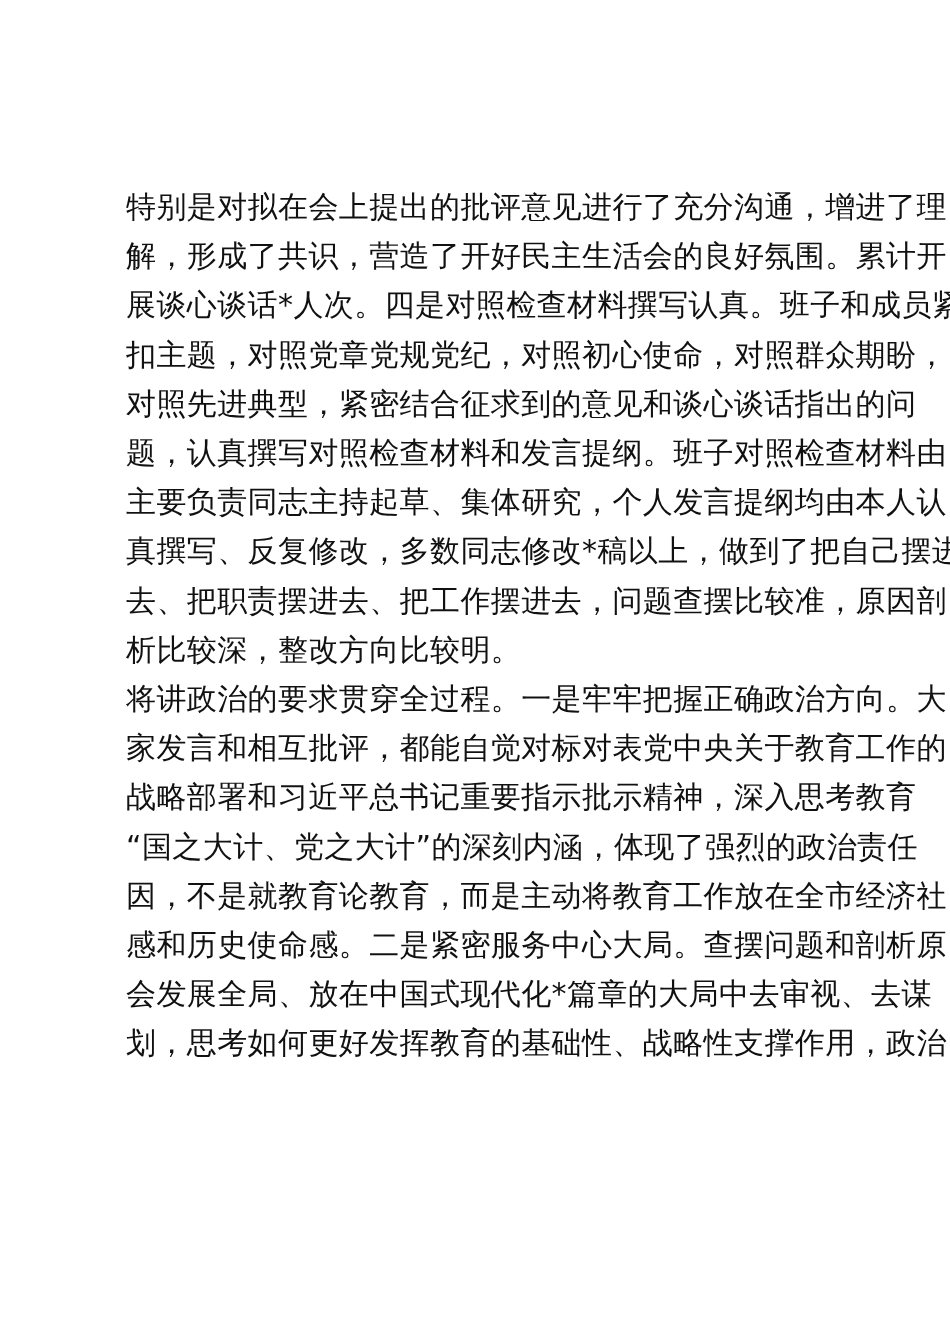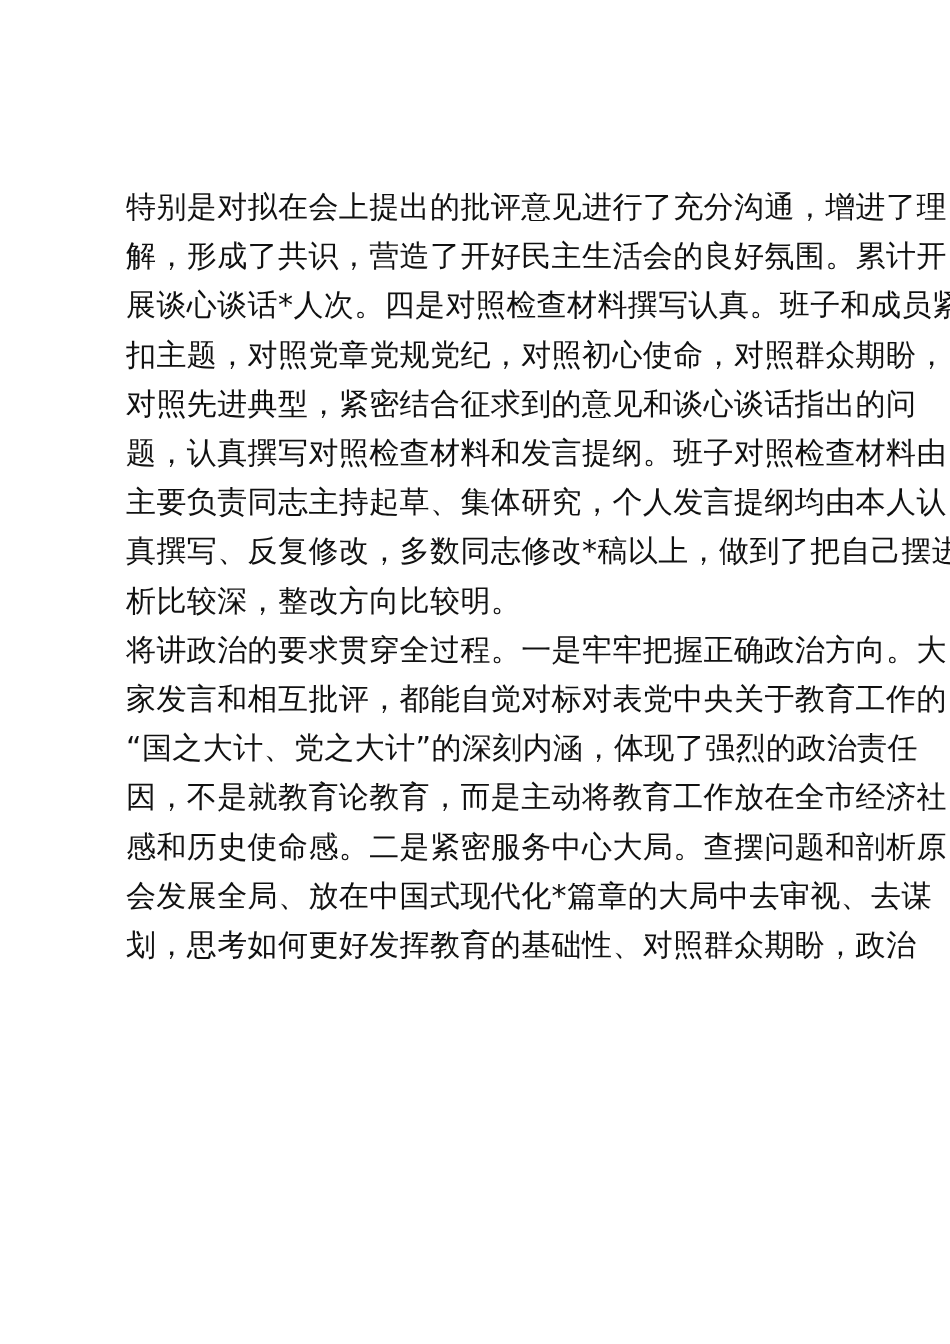--- a/index.html
+++ b/index.html
@@ -29,24 +29,26 @@
 <div class="page">
   <div class="para">
     <span class="line">特别是对拟在会上提出的批评意见进行了充分沟通，增进了理</span>
     <span class="line">解，形成了共识，营造了开好民主生活会的良好氛围。累计开</span>
     <span class="line">展谈心谈话*人次。四是对照检查材料撰写认真。班子和成员紧</span>
     <span class="line">扣主题，对照党章党规党纪，对照初心使命，对照群众期盼，</span>
     <span class="line">对照先进典型，紧密结合征求到的意见和谈心谈话指出的问</span>
     <span class="line">题，认真撰写对照检查材料和发言提纲。班子对照检查材料由</span>
     <span class="line">主要负责同志主持起草、集体研究，个人发言提纲均由本人认</span>
     <span class="line">真撰写、反复修改，多数同志修改*稿以上，做到了把自己摆进</span>
+    <span class="line">去、把职责摆进去、把工作摆进去，问题查摆比较准，原因剖</span>
     <span class="line last">析比较深，整改方向比较明。</span>
   </div>
   <div class="para">
     <span class="line">将讲政治的要求贯穿全过程。一是牢牢把握正确政治方向。大</span>
     <span class="line">家发言和相互批评，都能自觉对标对表党中央关于教育工作的</span>
+    <span class="line">战略部署和习近平总书记重要指示批示精神，深入思考教育</span>
     <span class="line">“国之大计、党之大计”的深刻内涵，体现了强烈的政治责任</span>
     <span class="line">因，不是就教育论教育，而是主动将教育工作放在全市经济社</span>
     <span class="line">感和历史使命感。二是紧密服务中心大局。查摆问题和剖析原</span>
     <span class="line">会发展全局、放在中国式现代化*篇章的大局中去审视、去谋</span>
-    <span class="line">划，思考如何更好发挥教育的基础性、对照群众期盼，政治</span>
+    <span class="line">划，思考如何更好发挥教育的基础性、战略性支撑作用，政治</span>
   </div>
 </div>
 
 </body></html>

